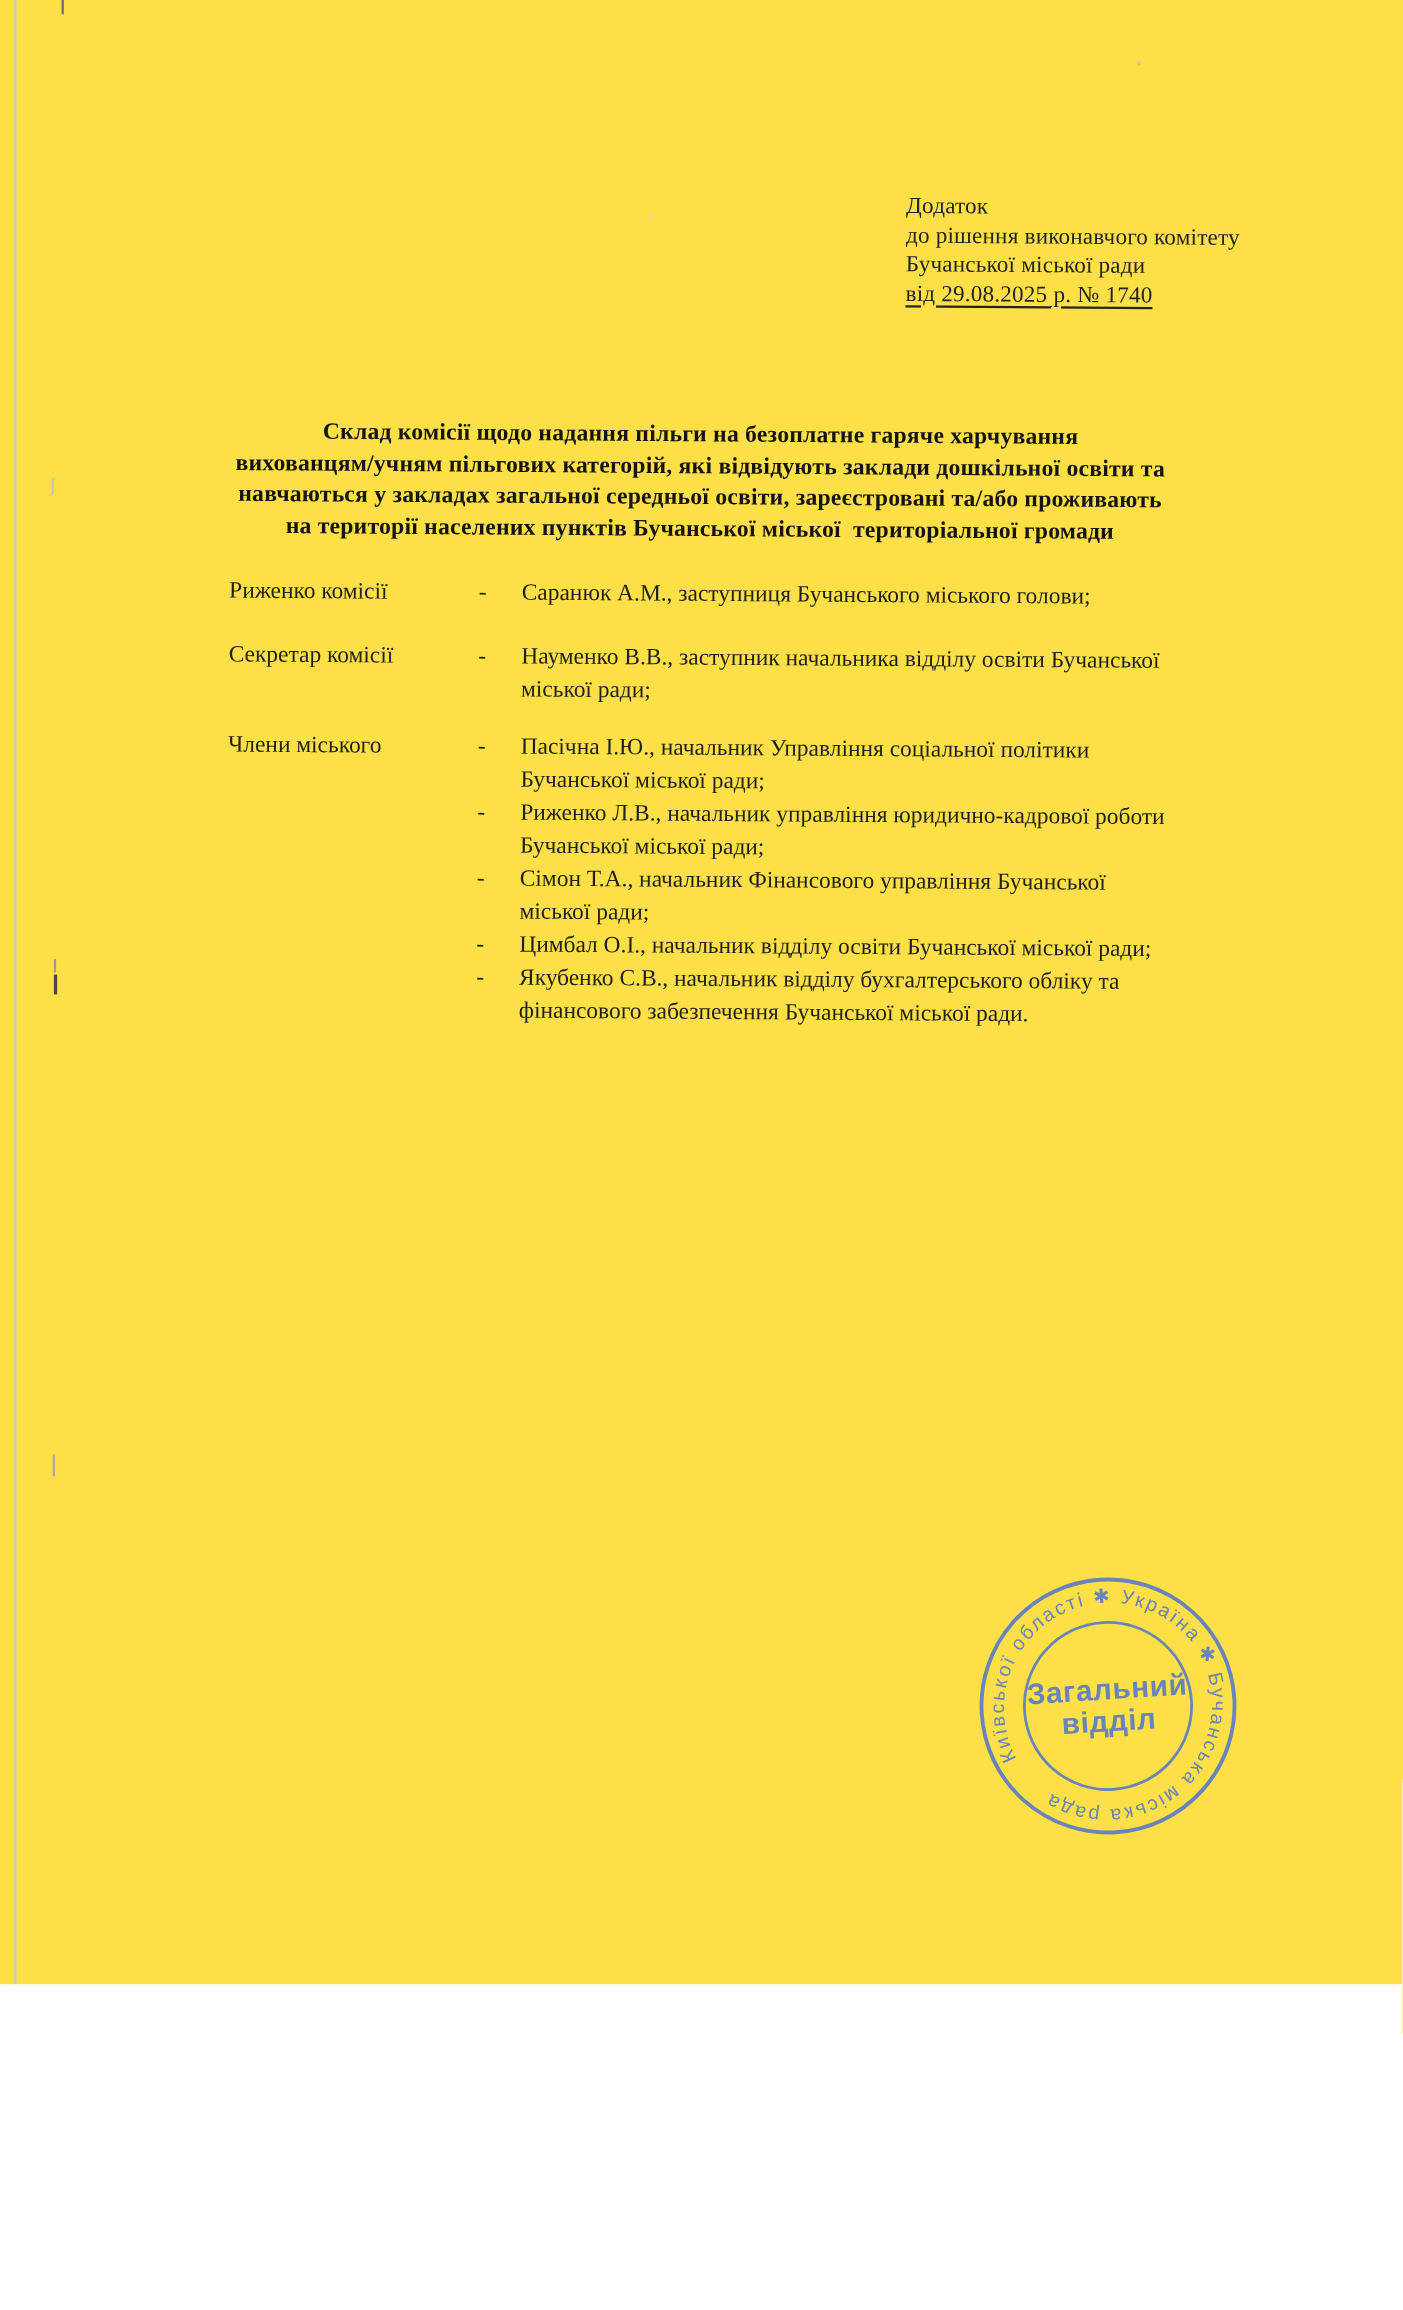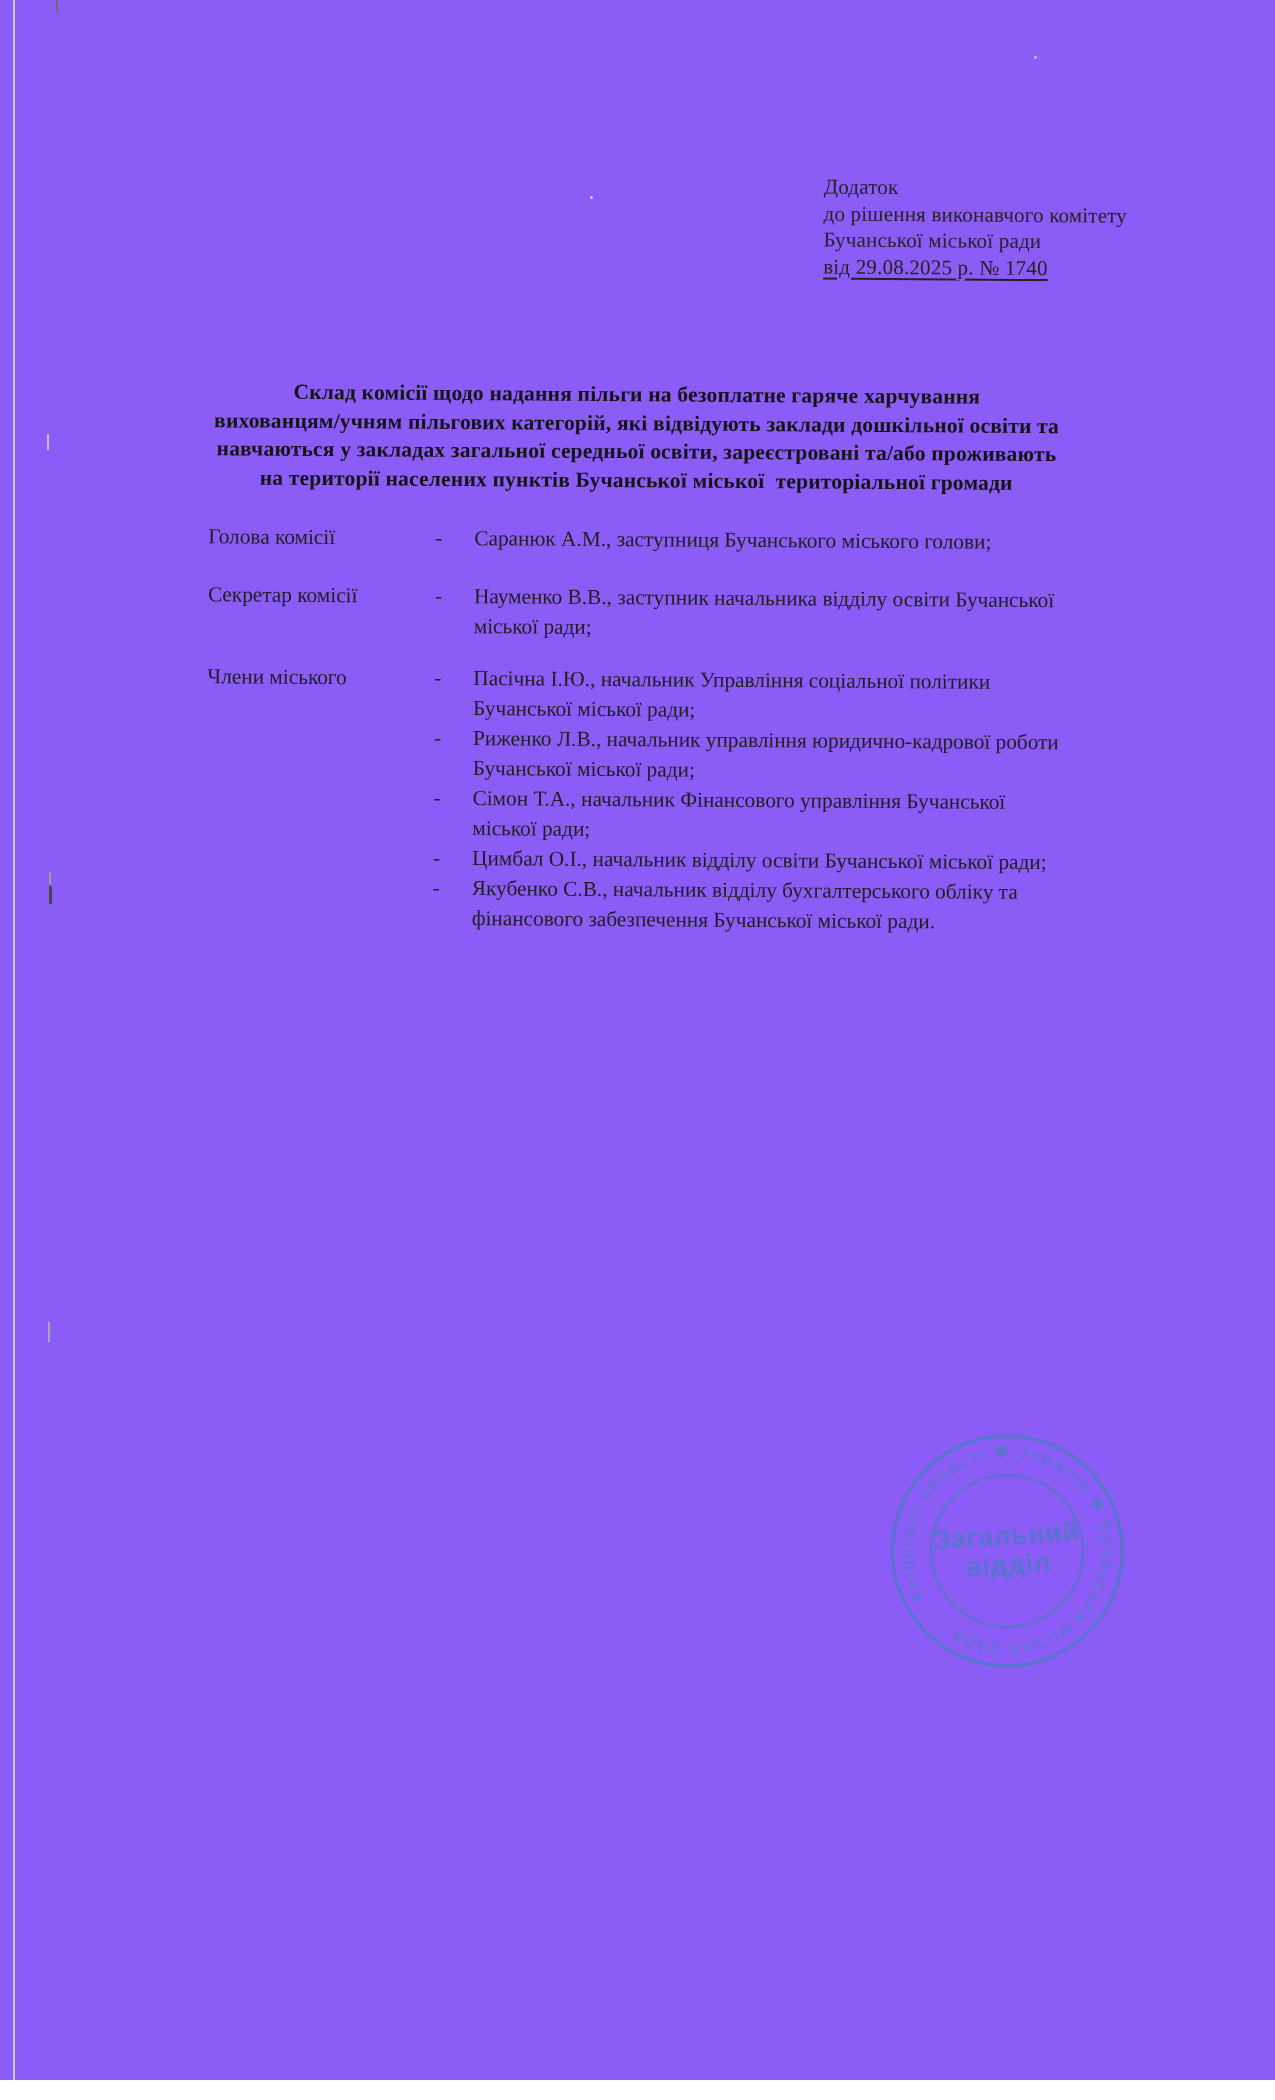--- a/index.html
+++ b/index.html
@@ -1,20 +1,20 @@
 <!DOCTYPE html>
 <html><head>
 <meta charset="utf-8">
 <style>
   html, body { margin: 0; padding: 0; background: #ffffff; }
   .page {
     position: relative;
     width: 1275px;
-    height: 2080px;
-    background: #8b5cf6;
+    height: 1804px;
+    background: #fde047;
     overflow: hidden;
     font-family: "Liberation Serif", serif;
     color: #1f1f1f;
   }
   .skew {
     position: absolute;
     inset: 0;
     transform: rotate(0.4deg);
     transform-origin: 600px 300px;
   }
@@ -119,21 +119,21 @@
     <div class="doc-title">
       <div class="title-line">Склад комісії щодо надання пільги на безоплатне гаряче харчування</div>
       <div class="title-line">вихованцям/учням пільгових категорій, які відвідують заклади дошкільної освіти та</div>
       <div class="title-line">навчаються у закладах загальної середньої освіти, зареєстровані та/або проживають</div>
       <div class="title-line">на території населених пунктів Бучанської міської  територіальної громади</div>
     </div>
 
     <div class="commission">
 
       <div class="crow" style="top:524px">
-        <div class="role-label">Голова комісії</div>
+        <div class="role-label">Риженко комісії</div>
         <div class="list-dash">-</div>
         <div class="entry-lines">
           <div class="entry-line">Саранюк А.М., заступниця Бучанського міського голови;</div>
         </div>
       </div>
 
       <div class="crow" style="top:582px">
         <div class="role-label">Секретар комісії</div>
         <div class="list-dash">-</div>
         <div class="entry-lines">

